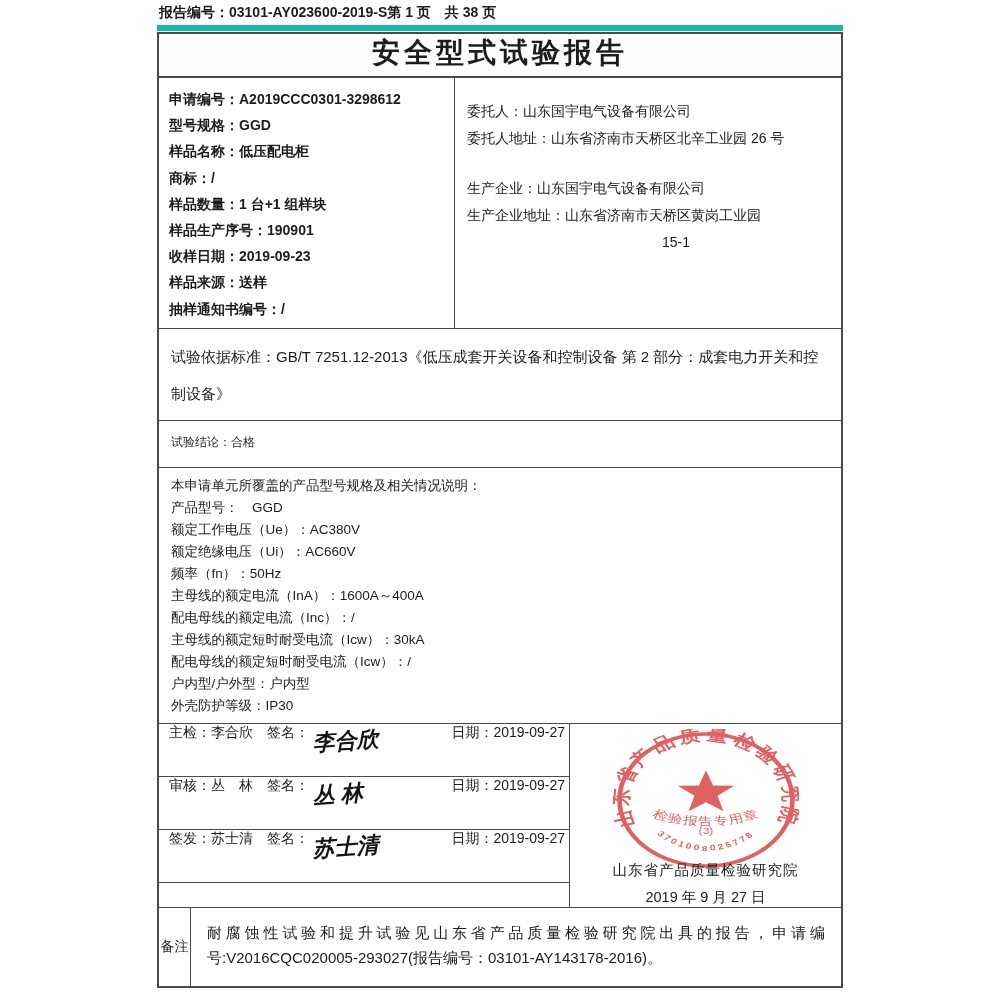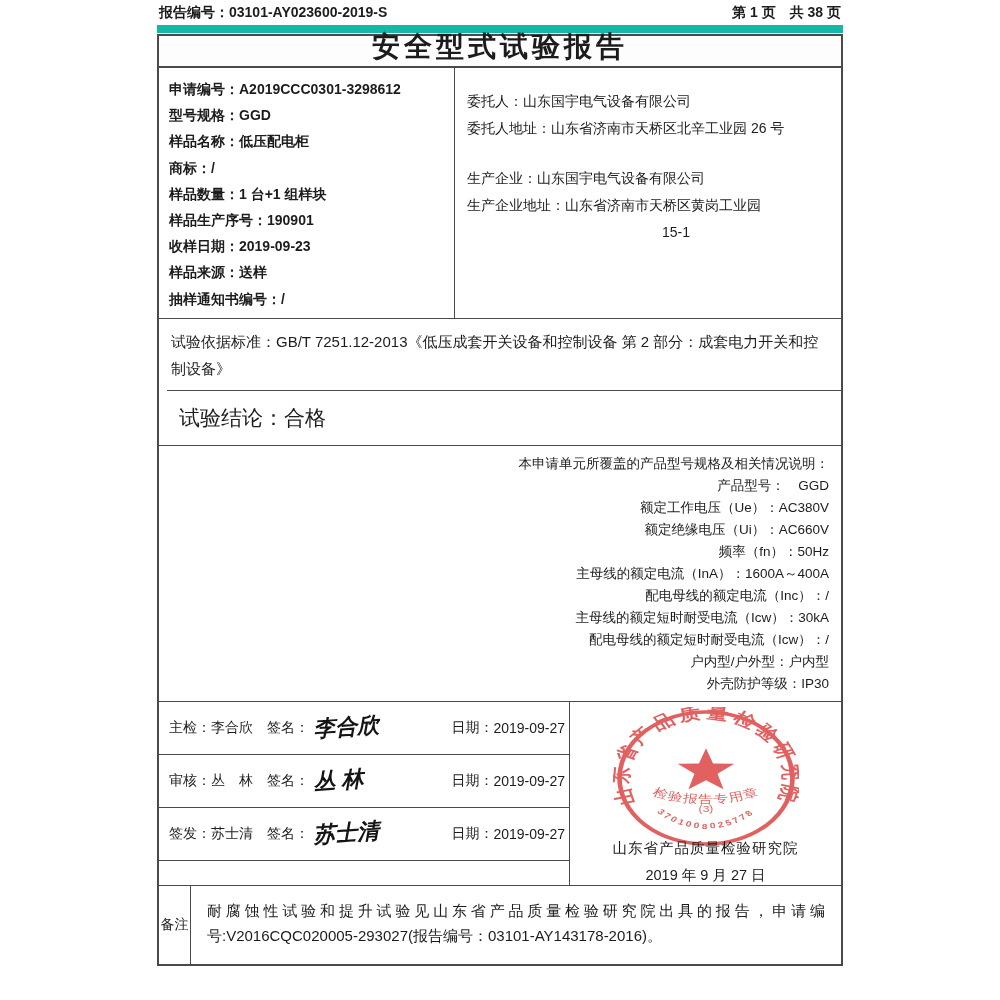--- a/index.html
+++ b/index.html
@@ -1,42 +1,42 @@
 <!DOCTYPE html>
 <html><head>
 <meta charset="utf-8">
 <style>
   * { margin:0; padding:0; box-sizing:border-box; }
   html,body { width:1000px; height:1000px; background:#ffffff; font-family:"Liberation Sans", sans-serif; color:#1c1c1c; }
   .page { width:686px; margin:0 auto; padding-top:3px; position:relative; }
 
-  .hdr { display:flex; justify-content:space-between; align-items:flex-end; font-size:14px; font-weight:bold; padding:1px 2px 3px 2px; border-bottom:8px solid #14b8a6; }
+  .hdr { display:flex; justify-content:flex-start; align-items:flex-end; font-size:14px; font-weight:bold; padding:1px 2px 3px 2px; border-bottom:6px solid #14b8a6; }
 
-  .titlebox { border:2px solid #4a4a4a; margin-top:1px; height:34px; display:flex; align-items:flex-end; justify-content:center; background:#fdfdfd; }
+  .titlebox { border:2px solid #4a4a4a; margin-top:1px; height:46px; display:flex; align-items:flex-start; justify-content:center; background:#fdfdfd; }
   .titlebox h1 { font-size:28px; font-weight:bold; letter-spacing:4px; }
 
   .doc-table { border:2px solid #4a4a4a; border-top:none; }
 
   .info-row { display:flex; }
   .info-left { width:296px; border-right:1px solid #4a4a4a; padding:8px 8px 6px 10px;font-weight:bold; }
   .info-left .ln { font-size:14px; line-height:26.2px; white-space:nowrap; }
   .info-right { flex:1; padding:8px 10px 6px 12px; font-size:14px;margin-top:12px; }
   .grp { margin-bottom:23px; }
   .grp .ln { line-height:27px; }
   .addr-cont { line-height:27px; padding-left:195px; }
 
-  .std-row { border-top:1px solid #4a4a4a; padding:9px 12px 8px 12px; font-size:15px; line-height:27px; min-height:67px; }
-  .concl-row { border-top:1px solid #4a4a4a; padding:13px 12px; font-size:21px; min-height:47px;margin-left:8px; }
+  .std-row { border-top:1px solid #4a4a4a; padding:9px 12px 8px 12px; font-size:15px; line-height:37px; min-height:67px; }
+  .concl-row { border-top:1px solid #4a4a4a; padding:13px 12px; font-size:12px; min-height:47px; }
 
-  .spec-row { border-top:1px solid #4a4a4a; padding:7px 12px 6px 12px; min-height:255px;text-align:right; }
+  .spec-row { border-top:1px solid #4a4a4a; padding:7px 12px 6px 12px; min-height:255px; }
   .spec-row .ln { font-size:13.5px; line-height:22px; white-space:nowrap; }
 
   .sig-section { display:flex; border-top:1px solid #4a4a4a; height:184px; }
   .sig-left { width:411px; border-right:1px solid #4a4a4a; display:flex; flex-direction:column; }
-  .sig-row { height:53px; border-bottom:1px solid #4a4a4a; display:flex; align-items:center; padding:0 4px 0 10px; font-size:14px; }
+  .sig-row { height:53px; border-bottom:1px solid #4a4a4a; display:flex; padding:0 4px 0 10px; font-size:14px; }
   .sig-row .role { white-space:nowrap; }
   .sig-row .name { white-space:nowrap; margin-right:14px; }
   .sig-row .slabel { white-space:nowrap; }
   .handwriting { font-size:22px; font-style:italic; font-weight:bold; transform:rotate(-4deg); margin:0 8px 6px 4px; white-space:nowrap; flex:1; text-align:left; color:#141414; }
   .sig-row .dlabel { white-space:nowrap; }
   .sig-row .date { white-space:nowrap; }
   .sig-filler { flex:1; }
 
   .stamp-cell { flex:1; position:relative; overflow:hidden; }
   .stamp-svg { position:absolute; top:5px; left:50%; transform:translateX(-50%); opacity:0.88; }

